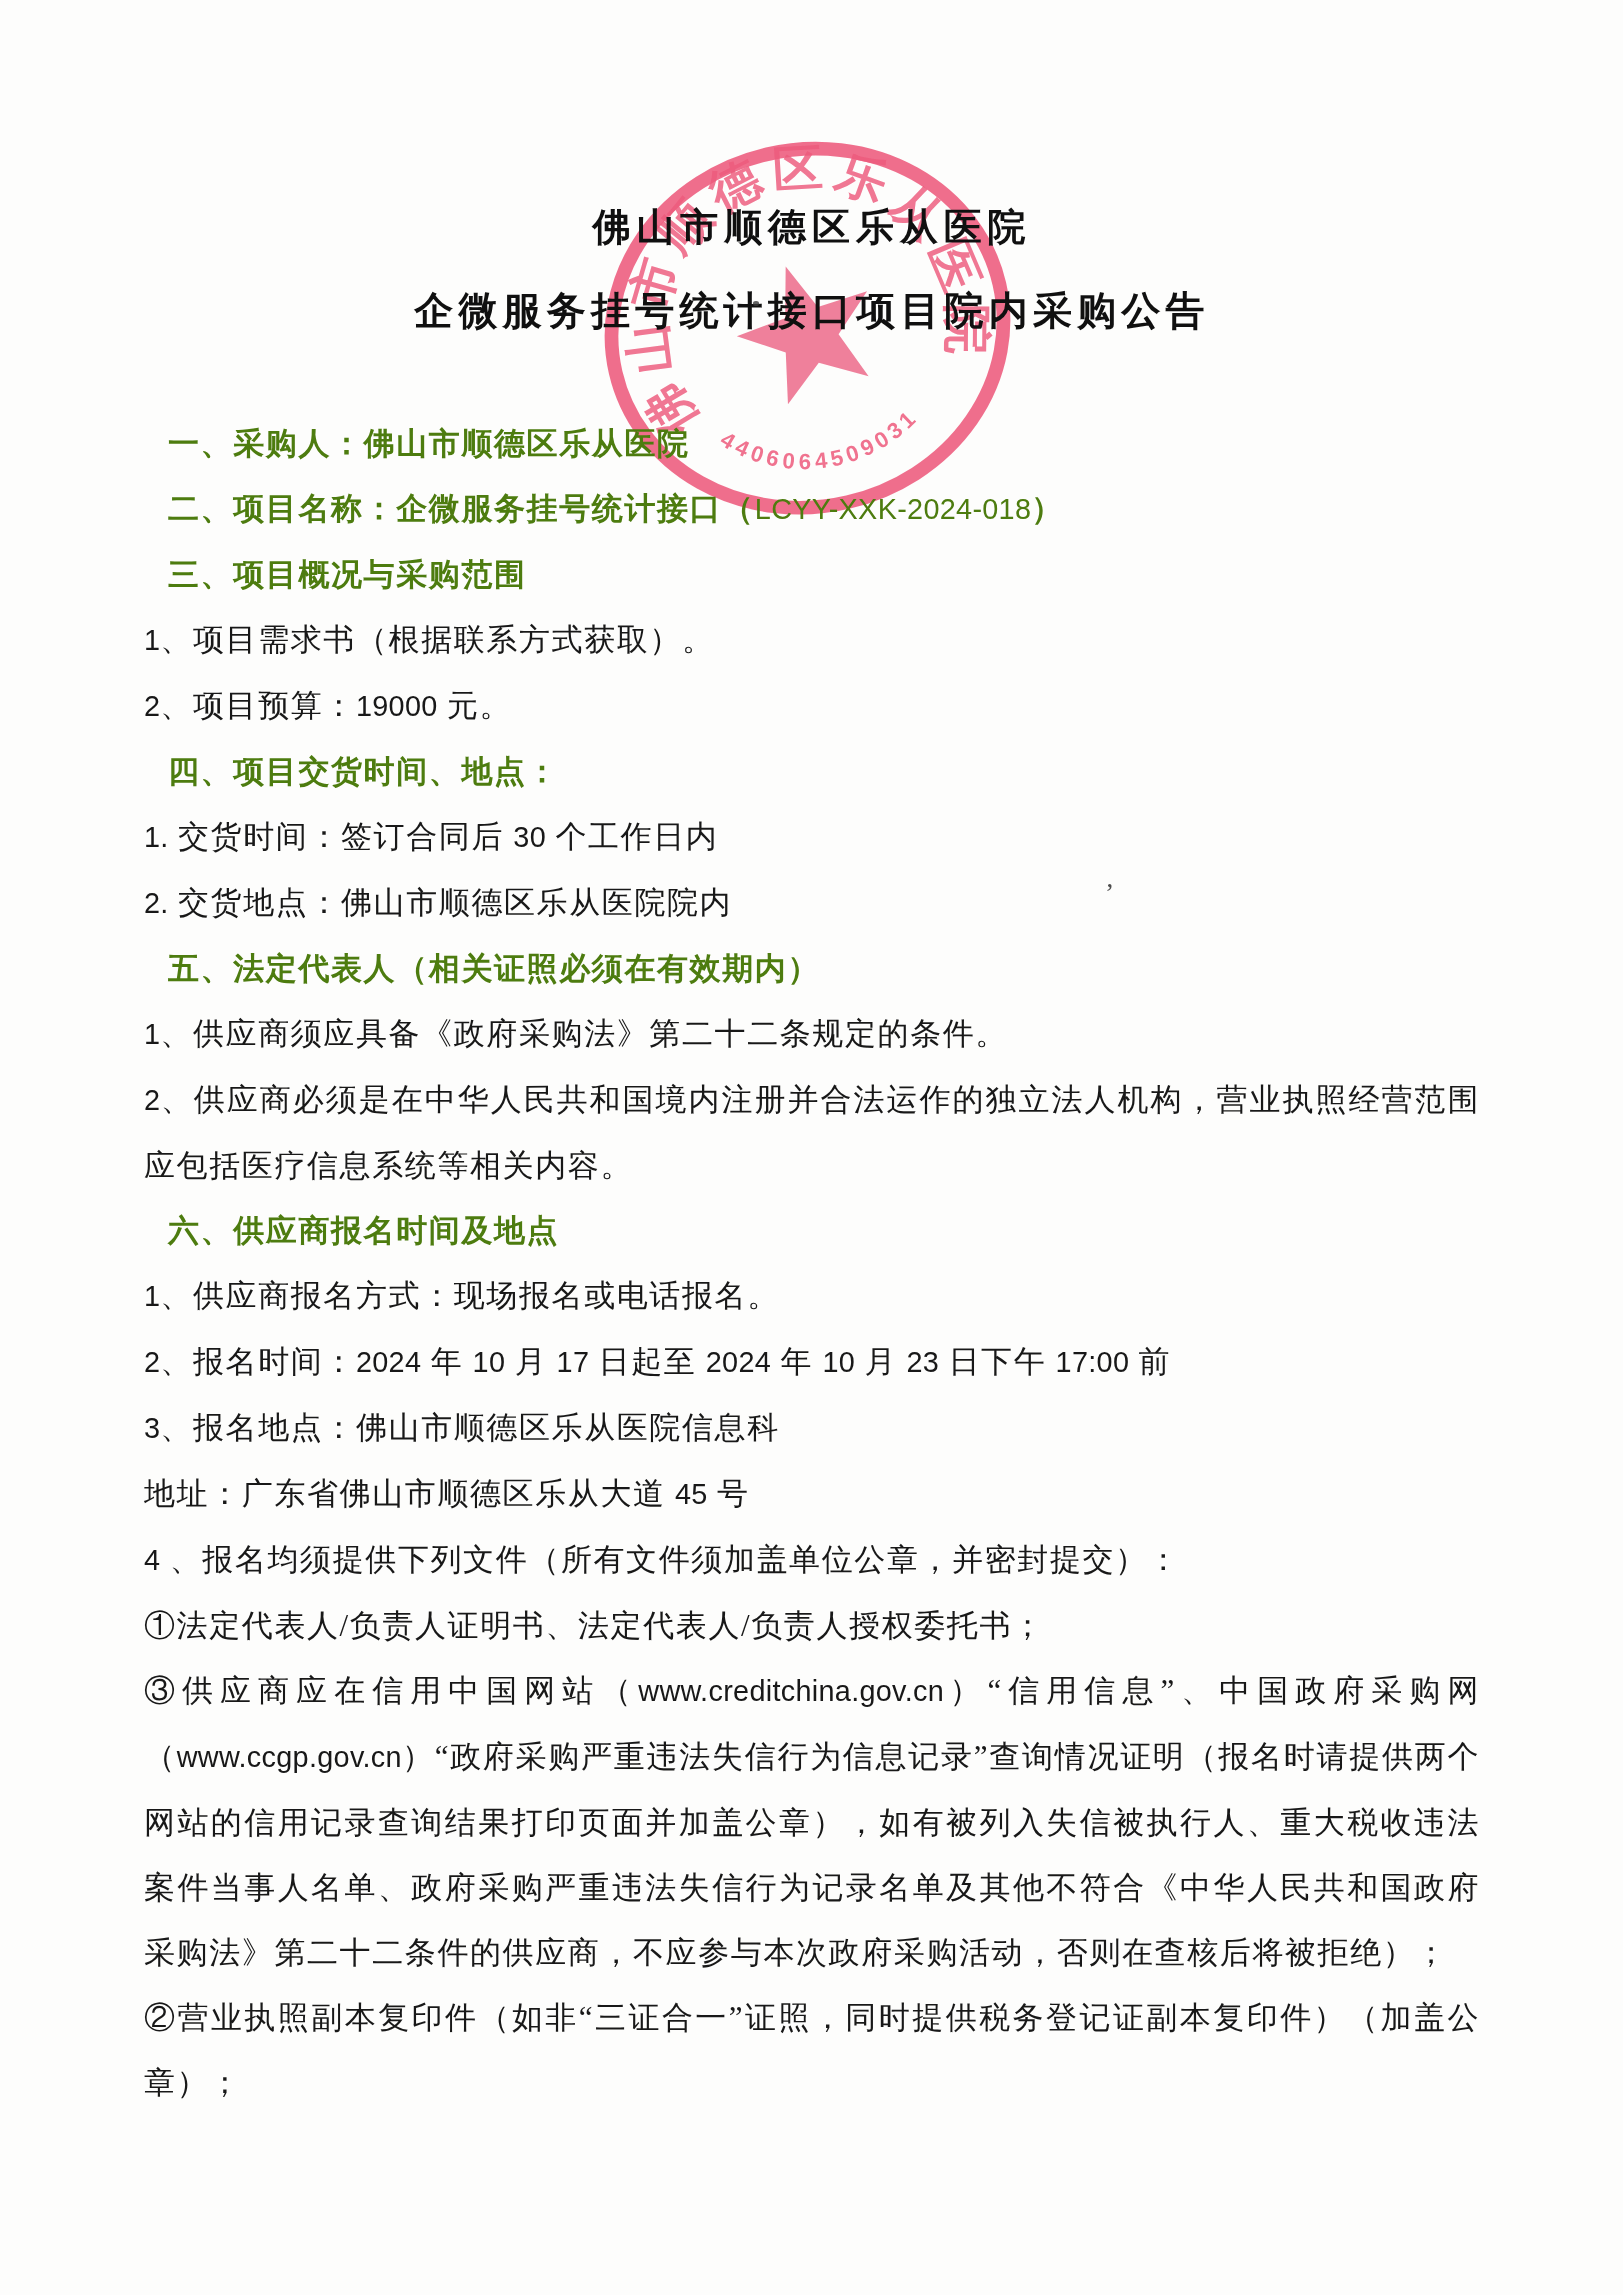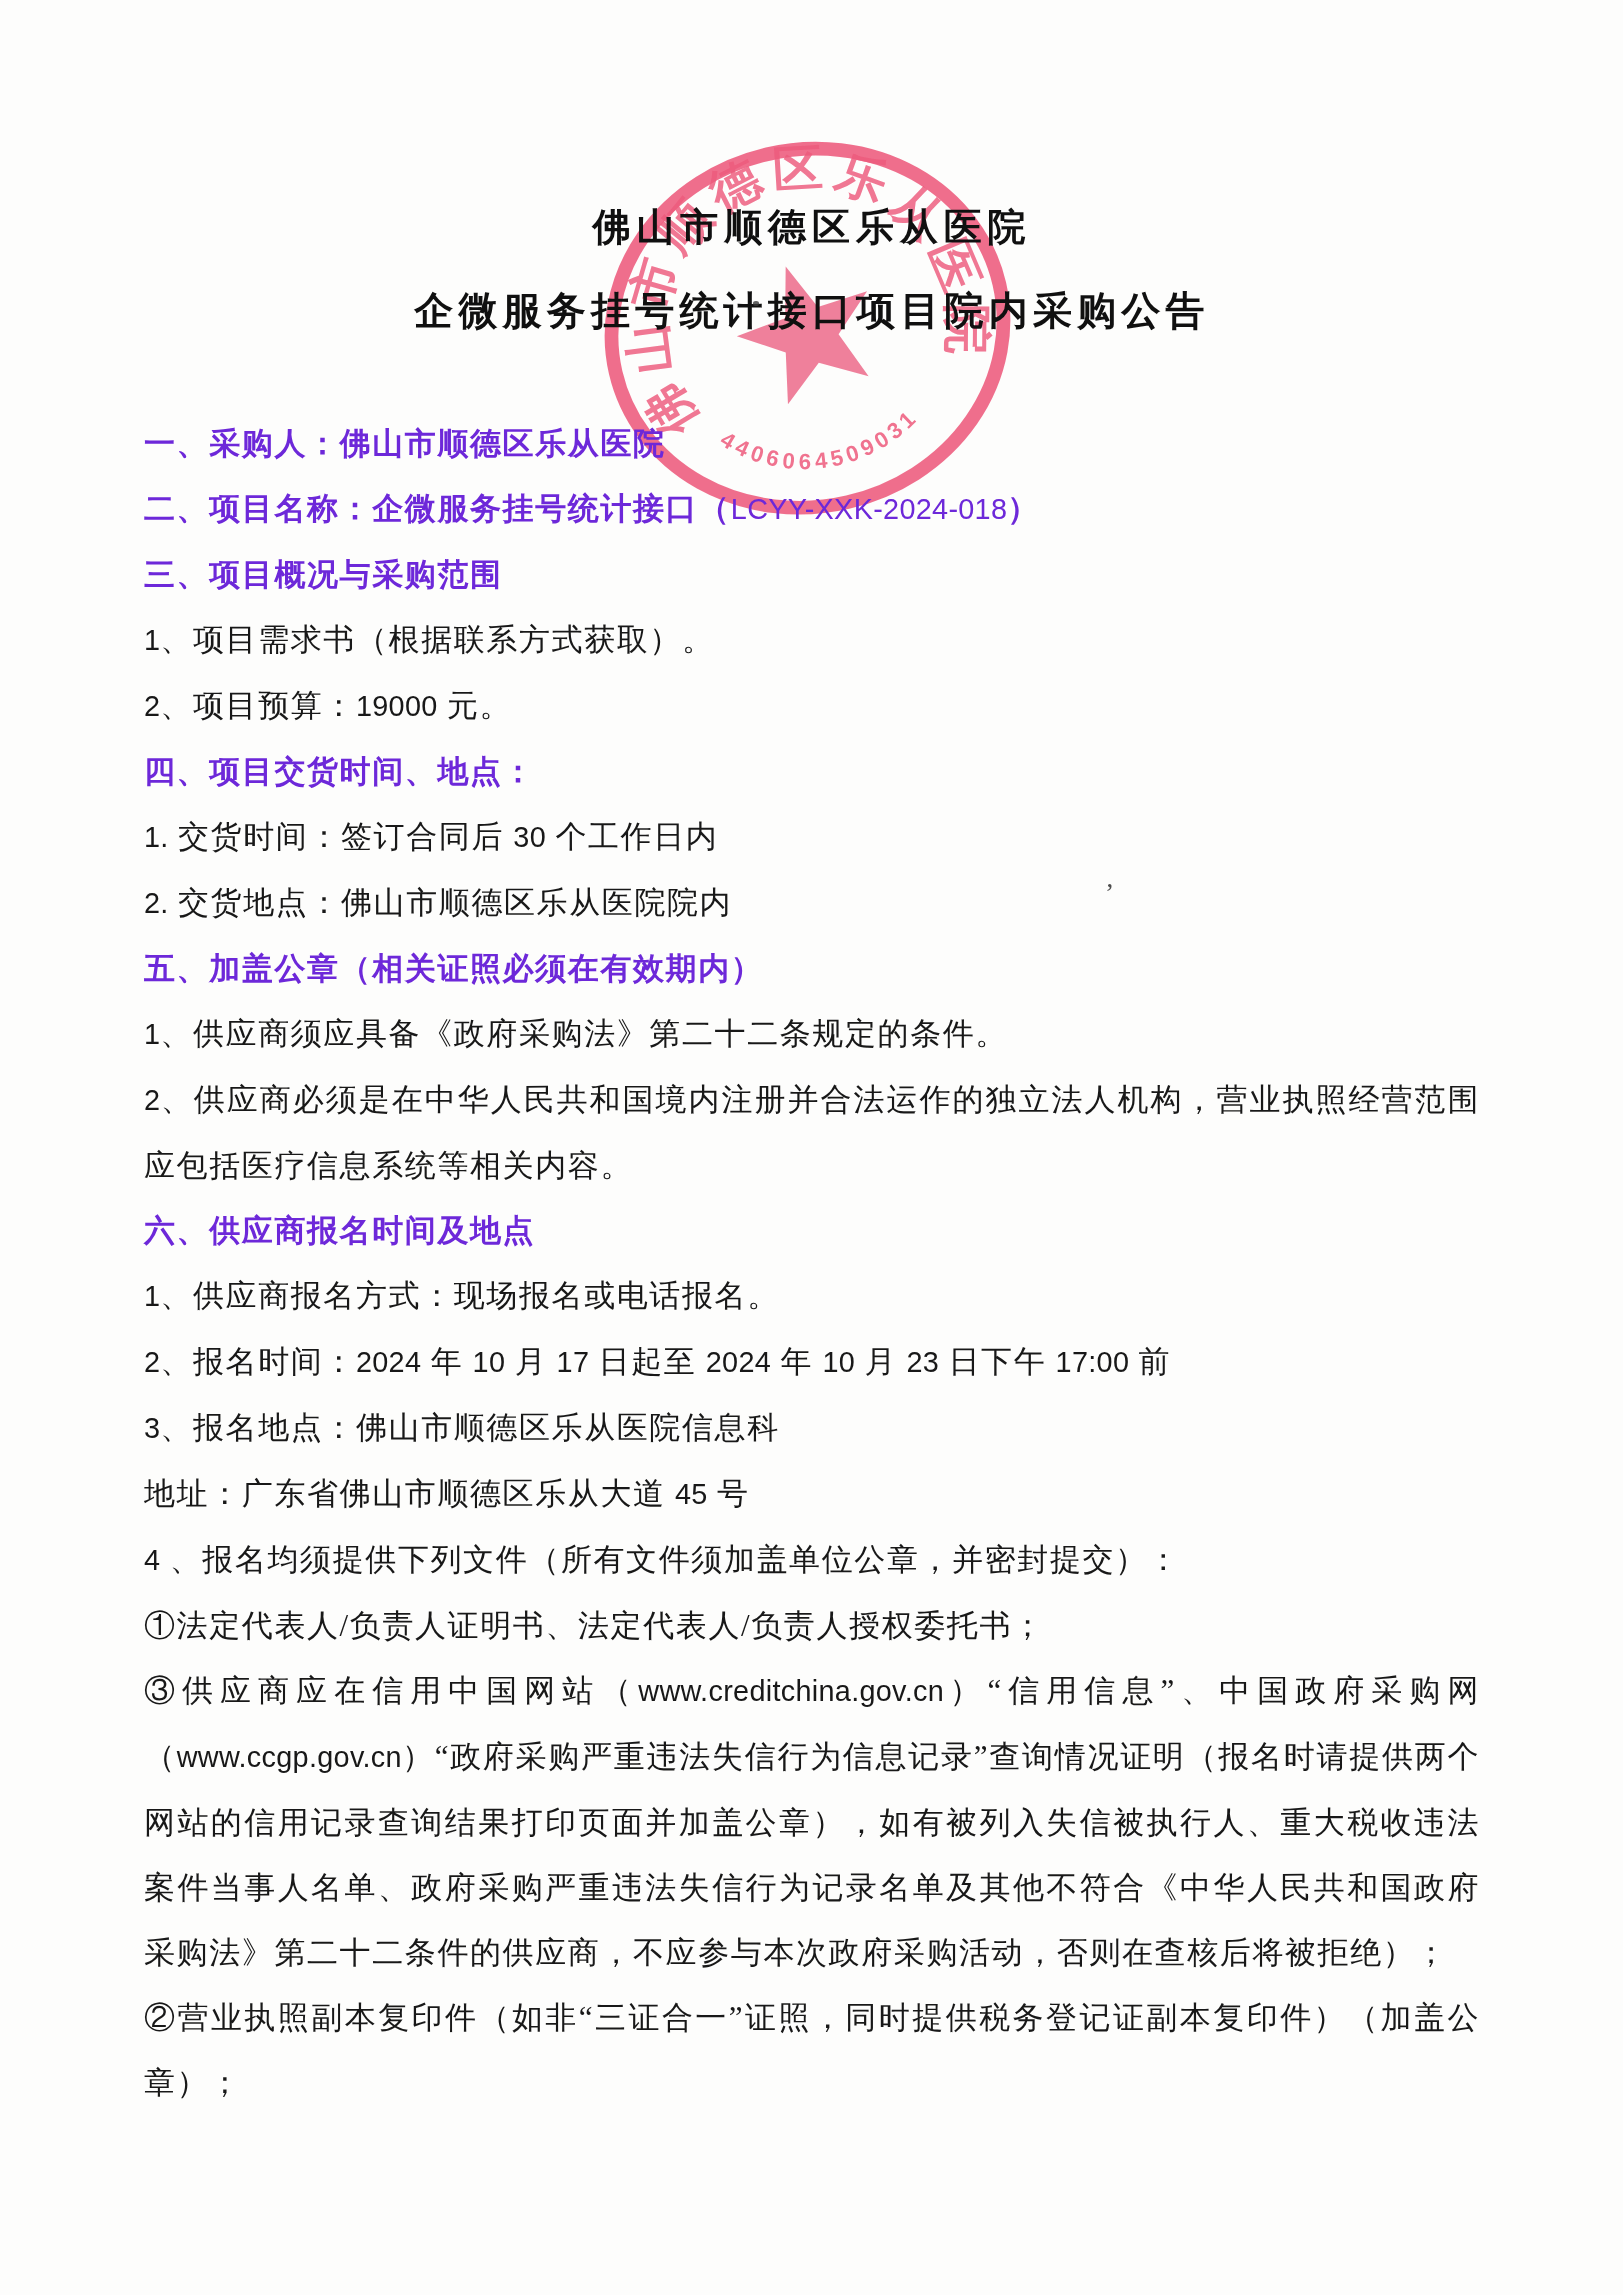--- a/index.html
+++ b/index.html
@@ -24,21 +24,21 @@
     position:absolute;
     left:144px;top:411px;width:1336px;
     font-size:31px;
     line-height:65px;
     letter-spacing:1.6px;
     text-align:justify;
     text-align-last:left;
     color:#181818;
   }
   .body-col p{margin:0;padding:0;}
-  .body-col p.hd{font-weight:700;color:#6d28d9;}
+  .body-col p.hd{font-weight:700;color:#4d7c0f;margin-left:24px;}
   
   .lt{
     font-family:"Liberation Sans", sans-serif;
     font-weight:400;
     font-size:0.93em;
     letter-spacing:0.3px;
   }
   
   .stamp{
     position:absolute;
@@ -86,21 +86,21 @@
 
   <div class="body-col">
     <p class="hd">一、采购人：佛山市顺德区乐从医院</p>
     <p class="hd">二、项目名称：企微服务挂号统计接口（<b class="lt">LCYY-XXK-2024-018</b>）</p>
     <p class="hd">三、项目概况与采购范围</p>
     <p><b class="lt">1</b>、项目需求书（根据联系方式获取）。</p>
     <p><b class="lt">2</b>、项目预算：<b class="lt">19000</b> 元。</p>
     <p class="hd">四、项目交货时间、地点：</p>
     <p><b class="lt">1.</b> 交货时间：签订合同后 <b class="lt">30</b> 个工作日内</p>
     <p><b class="lt">2.</b> 交货地点：佛山市顺德区乐从医院院内</p>
-    <p class="hd">五、加盖公章（相关证照必须在有效期内）</p>
+    <p class="hd">五、法定代表人（相关证照必须在有效期内）</p>
     <p><b class="lt">1</b>、供应商须应具备《政府采购法》第二十二条规定的条件。</p>
     <p><b class="lt">2</b>、供应商必须是在中华人民共和国境内注册并合法运作的独立法人机构，营业执照经营范围应包括医疗信息系统等相关内容。</p>
     <p class="hd">六、供应商报名时间及地点</p>
     <p><b class="lt">1</b>、供应商报名方式：现场报名或电话报名。</p>
     <p><b class="lt">2</b>、报名时间：<b class="lt">2024</b> 年 <b class="lt">10</b> 月 <b class="lt">17</b> 日起至 <b class="lt">2024</b> 年 <b class="lt">10</b> 月 <b class="lt">23</b> 日下午 <b class="lt">17:00</b> 前</p>
     <p><b class="lt">3</b>、报名地点：佛山市顺德区乐从医院信息科</p>
     <p>地址：广东省佛山市顺德区乐从大道 <b class="lt">45</b> 号</p>
     <p><b class="lt">4</b> 、报名均须提供下列文件（所有文件须加盖单位公章，并密封提交）：</p>
     <p>①法定代表人/负责人证明书、法定代表人/负责人授权委托书；</p>
     <p>③供应商应在信用中国网站（<b class="lt">www.creditchina.gov.cn</b>）“信用信息”、中国政府采购网（<b class="lt">www.ccgp.gov.cn</b>）“政府采购严重违法失信行为信息记录”查询情况证明（报名时请提供两个网站的信用记录查询结果打印页面并加盖公章），如有被列入失信被执行人、重大税收违法案件当事人名单、政府采购严重违法失信行为记录名单及其他不符合《中华人民共和国政府采购法》第二十二条件的供应商，不应参与本次政府采购活动，否则在查核后将被拒绝）；</p>

